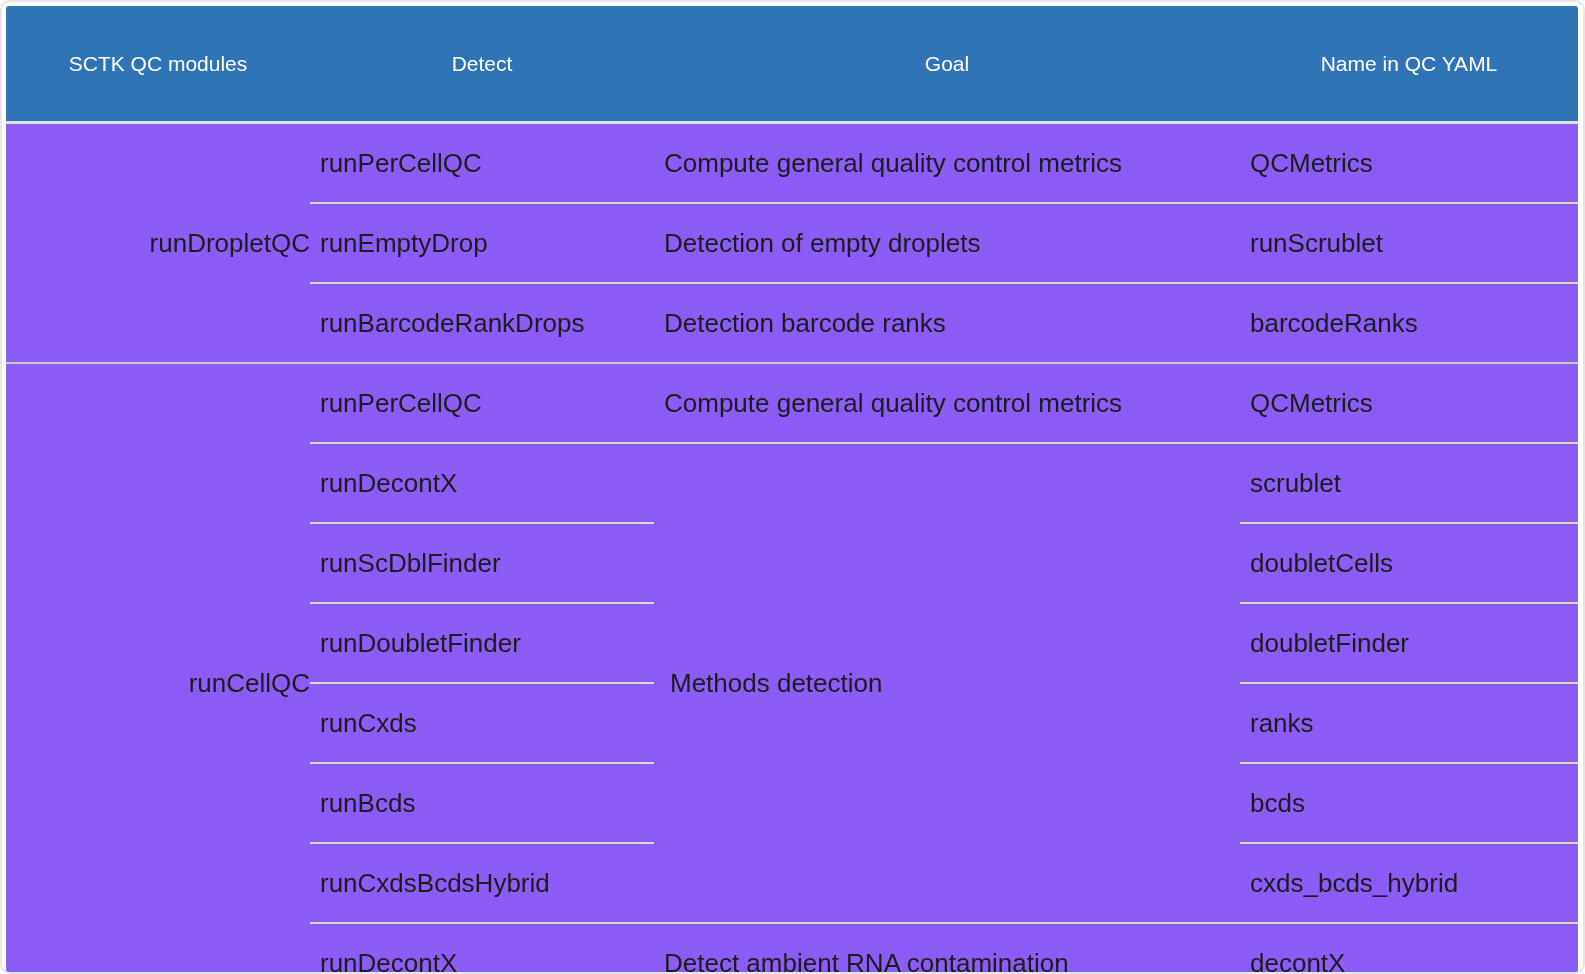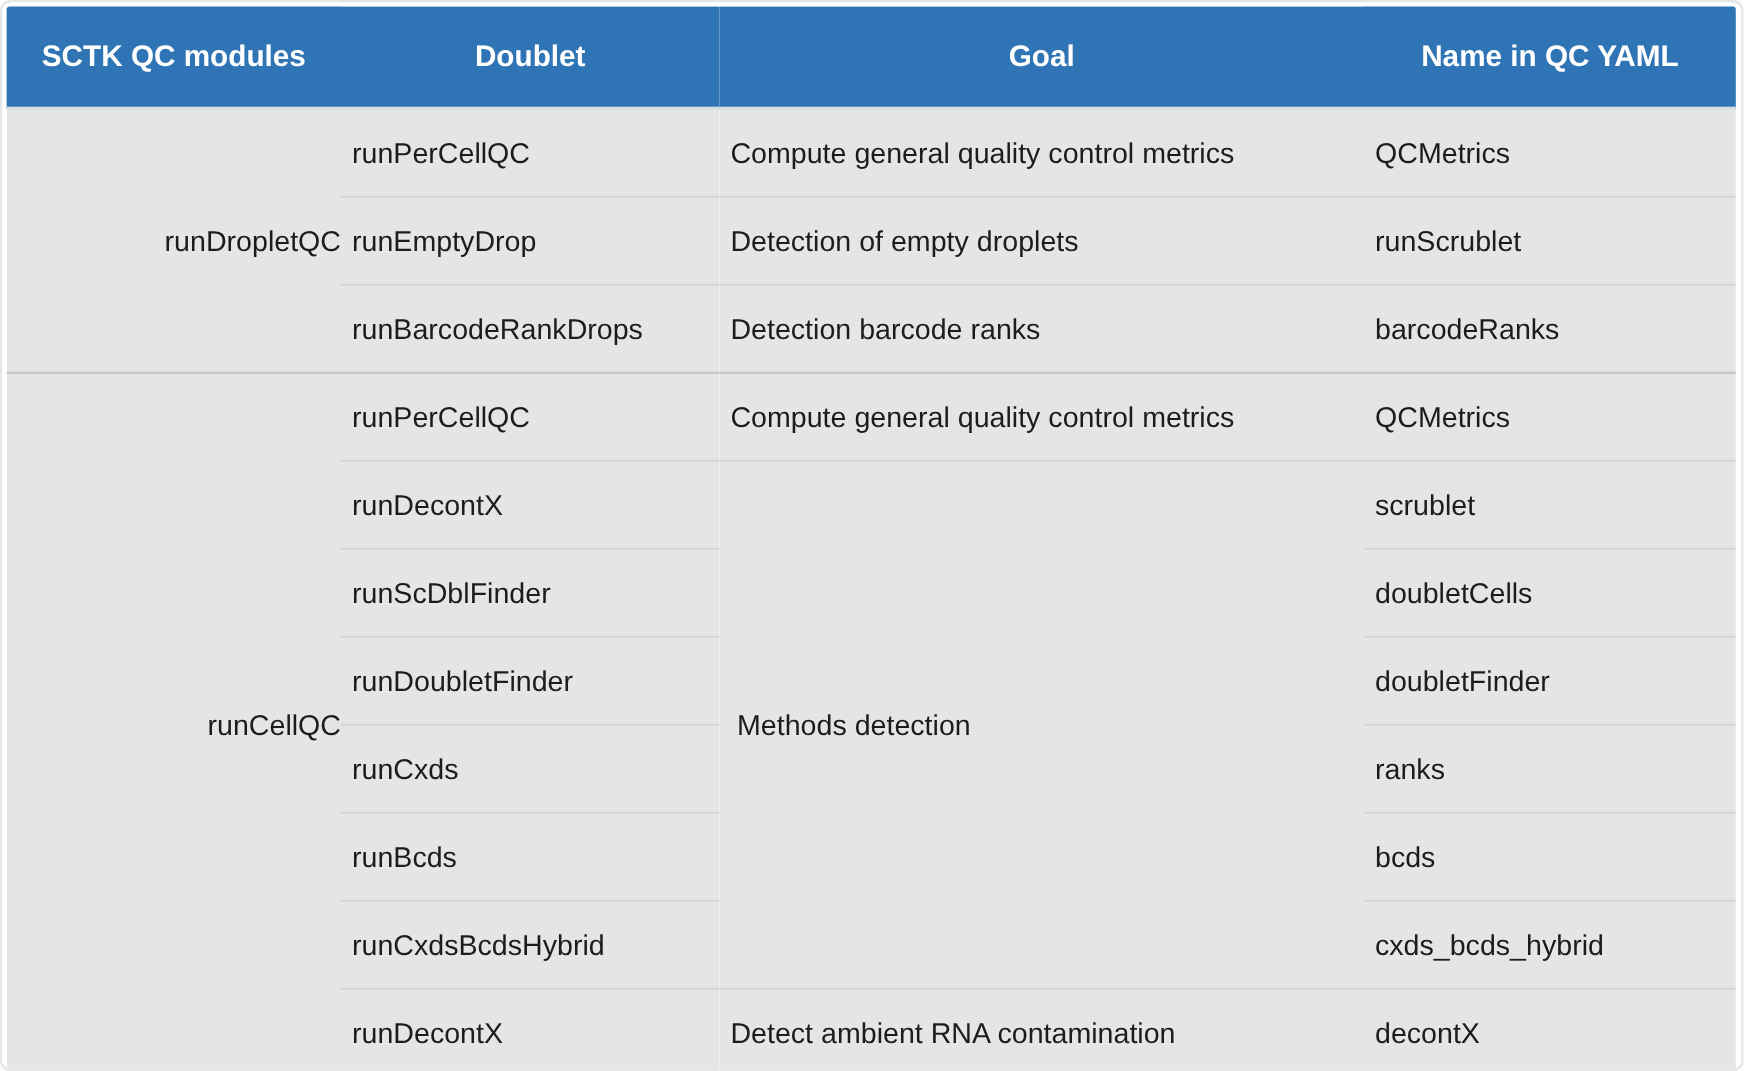--- a/index.html
+++ b/index.html
@@ -26,40 +26,40 @@
   }
   col.c1 { width: 304px; }
   col.c2 { width: 344px; }
   col.c3 { width: 586px; }
   col.c4 { width: 338px; }
 
   thead th {
     height: 91px;
     background: #2f75b5;
     color: #ffffff;
-    font-size: 27px;
-    font-weight: bold;
+    font-size: 21px;
+    font-weight: normal;
     text-align: center;
     vertical-align: middle;
     border-bottom: 3px solid #dbe0e5;
     border-top: none;
-    padding: 0;
+    padding: 12px;
   }
   thead th:first-child { border-top-left-radius: 3px; }
   thead th:last-child  { border-top-right-radius: 3px; }
 
   tbody td {
     height: 78px;
     font-size: 26px;
     color: #1c1c1c;
     vertical-align: middle;
     text-align: left;
     padding: 0 6px 0 10px;
     border-bottom: 2px solid #d8d8d8;
-    background: #e5e5e5;
+    background: #8b5cf6;
     white-space: nowrap;
     overflow: hidden;
   }
   td.module-cell {
     text-align: right;
     padding: 0;
   }
   td.goal-merged {
     padding-left: 16px;
   }
@@ -79,21 +79,21 @@
   <table class="qc-table">
     <colgroup>
       <col class="c1">
         <col class="c2">
         <col class="c3">
         <col class="c4">
     </colgroup>
     <thead>
       <tr>
         <th>SCTK QC modules</th>
-        <th>Doublet</th>
+        <th>Detect</th>
         <th>Goal</th>
         <th>Name in QC YAML</th>
       </tr>
     </thead>
     <tbody>
 
       <tr>
         <td class="module-cell sep-strong" rowspan="3">runDropletQC</td>
         <td>runPerCellQC</td>
         <td>Compute general quality control metrics</td>

